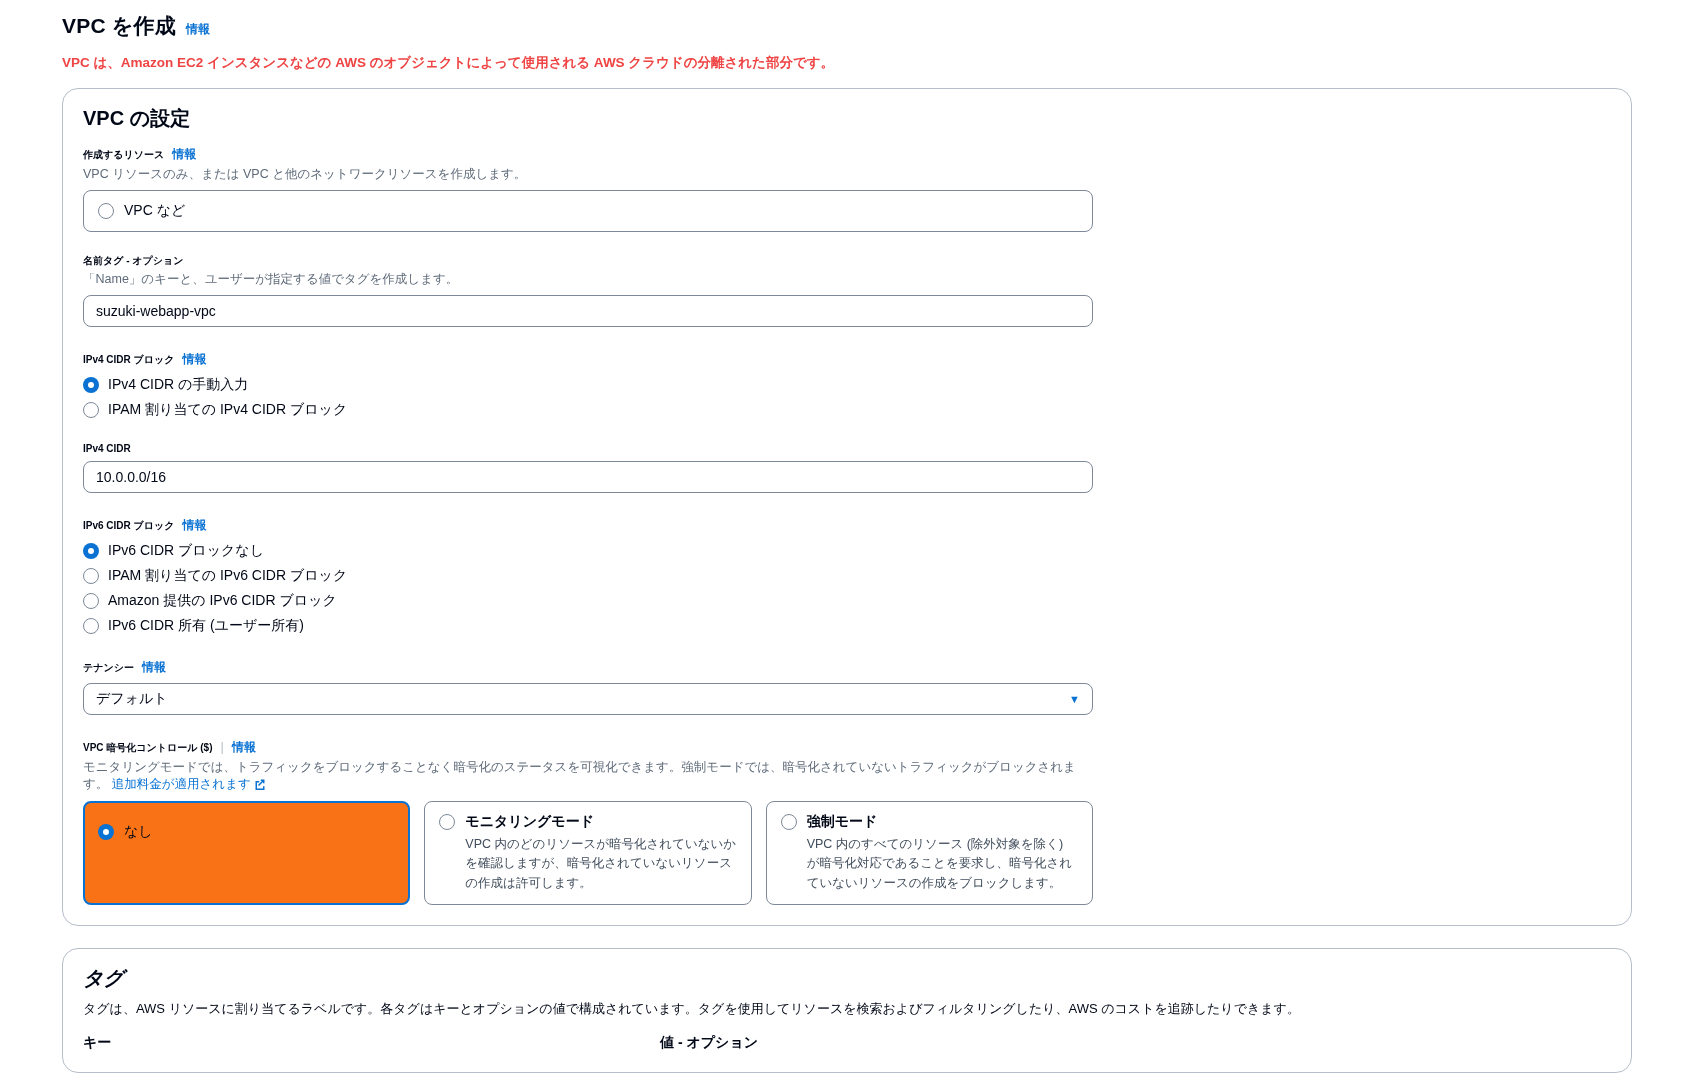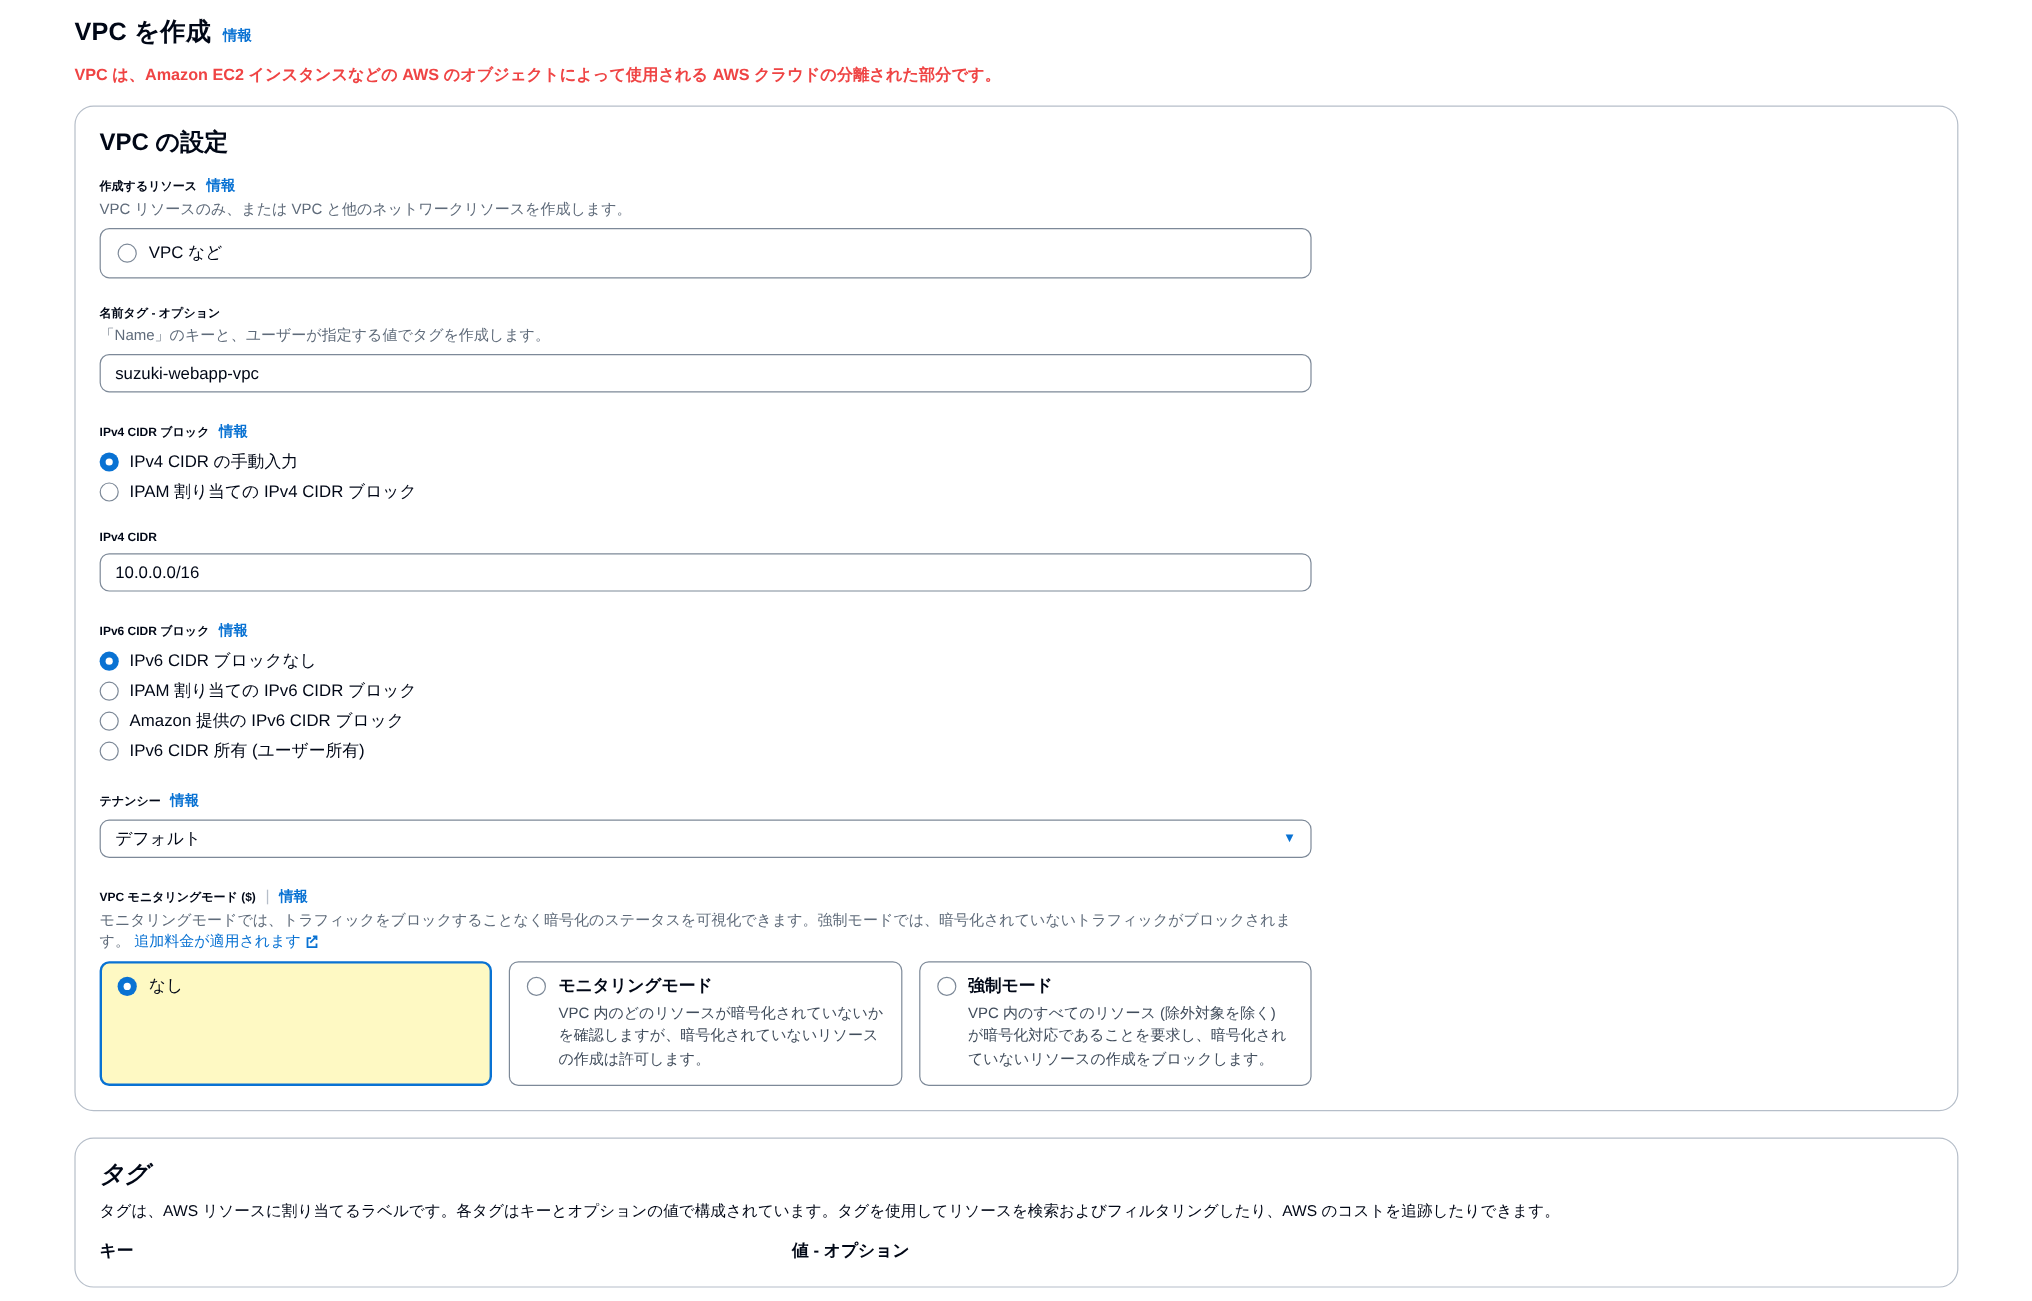--- a/index.html
+++ b/index.html
@@ -68,21 +68,21 @@
     padding:0 12px; font-size:14px; cursor:pointer; background:#fff;
   }
   .caret { color:#0972d3; font-size:11px; }
 
   
   .enc-row { display:flex; gap:14px; margin-top:8px; }
   .enc-card {
     flex:1; border:1px solid #7d8998; border-radius:8px;
     background:#fff; padding:11px 14px; min-height:84px; cursor:pointer;
   }
-  .enc-card.selected { border:2px solid #0972d3; background:#fef9c3; padding:10px 13px; }
+  .enc-card.selected { border:2px solid #0972d3; background:#f97316; padding:20px 13px; }
   .enc-head { display:flex; align-items:center; gap:10px; font-size:14px; font-weight:700; }
   .enc-card.selected .enc-head { font-weight:700; }
   .enc-desc { font-size:12.5px; color:#414d5c; line-height:1.55; margin:4px 0 0 26px; }
 
   
   .ext-link { color:#0972d3; font-size:12.5px; font-weight:400; text-decoration:none; cursor:pointer; }
   .ext-ico { display:inline-block; vertical-align:-2px; margin-left:3px; }
 
   
   .tags-title { font-style:italic; }
@@ -177,21 +177,21 @@
     <div class="field-label-row" style="margin-top:24px;">
       <span class="field-label">テナンシー</span>
       <a class="info-link">情報</a>
     </div>
     <div class="select">
       <span>デフォルト</span>
       <span class="caret">▼</span>
     </div>
 
     <div class="field-label-row" style="margin-top:24px;">
-      <span class="field-label">VPC モニタリングモード ($)</span>
+      <span class="field-label">VPC 暗号化コントロール ($)</span>
       <span class="sep">|</span>
       <a class="info-link">情報</a>
     </div>
     <div class="field-desc" style="max-width:1120px;">
       <span>モニタリングモードでは、トラフィックをブロックすることなく暗号化のステータスを可視化できます。強制モードでは、暗号化されていないトラフィックがブロックされます。</span>
       <a class="ext-link"><span>追加料金が適用されます</span><span class="ext-ico"><svg width="12" height="12" viewBox="0 0 16 16">
               <path d="M2 4h5v2H4v8h8v-3h2v5H2V4z" fill="#0972d3"></path>
               <path d="M9 2h5v5h-2V5.4l-5.3 5.3-1.4-1.4L10.6 4H9V2z" fill="#0972d3"></path>
             </svg></span></a>
     </div>

